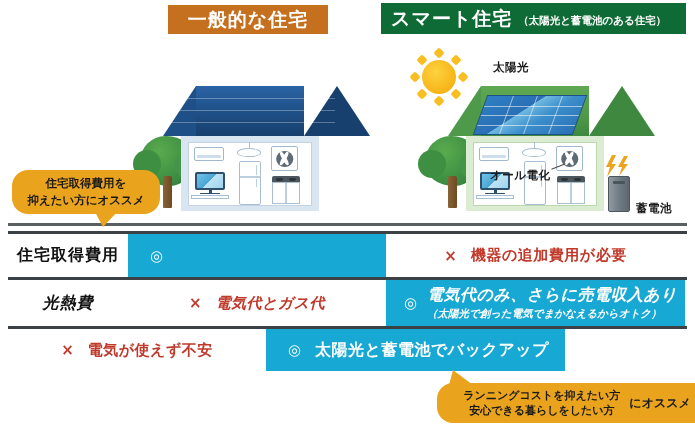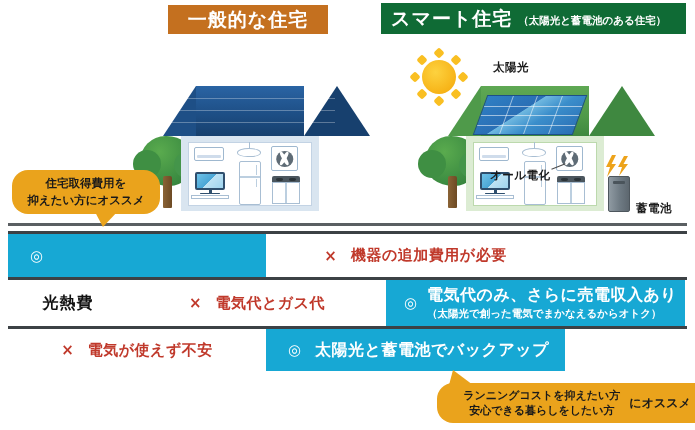--- a/index.html
+++ b/index.html
@@ -321,33 +321,34 @@
       <span>住宅取得費用を</span><br>
       <span>抑えたい方にオススメ</span>
     </div>
     <div class="tail"></div>
   </div>
 
   <div class="table">
 
     <div class="rowline" style="top:0;"></div>
     <div class="row" style="top:3px;height:43px;">
+      <div class="cell-label">住宅取得費用</div>
       <div class="cell cell-a hl pad-a">
         <span class="mark circ">◎</span>
         <span class="gap"></span>
       </div>
       <div class="cell cell-b pad-b" style="justify-content:center;padding-left:0;">
         <span class="mark cross">×</span>
         <span class="gap"></span>
         <span class="ctext neg">機器の追加費用が必要</span>
       </div>
     </div>
 
     <div class="rowline" style="top:46px;"></div>
-    <div class="row" style="top:49px;height:46px;">
+    <div class="row" style="top:49px;height:46px;font-style:italic;">
       <div class="cell-label">光熱費</div>
       <div class="cell cell-a" style="justify-content:center;">
         <span class="mark cross">×</span>
         <span class="gap"></span>
         <span class="ctext neg">電気代とガス代</span>
       </div>
       <div class="cell cell-b hl" style="padding-left:18px;">
         <span class="mark circ">◎</span>
         <span class="gap-s"></span>
         <span class="ctext pos">

